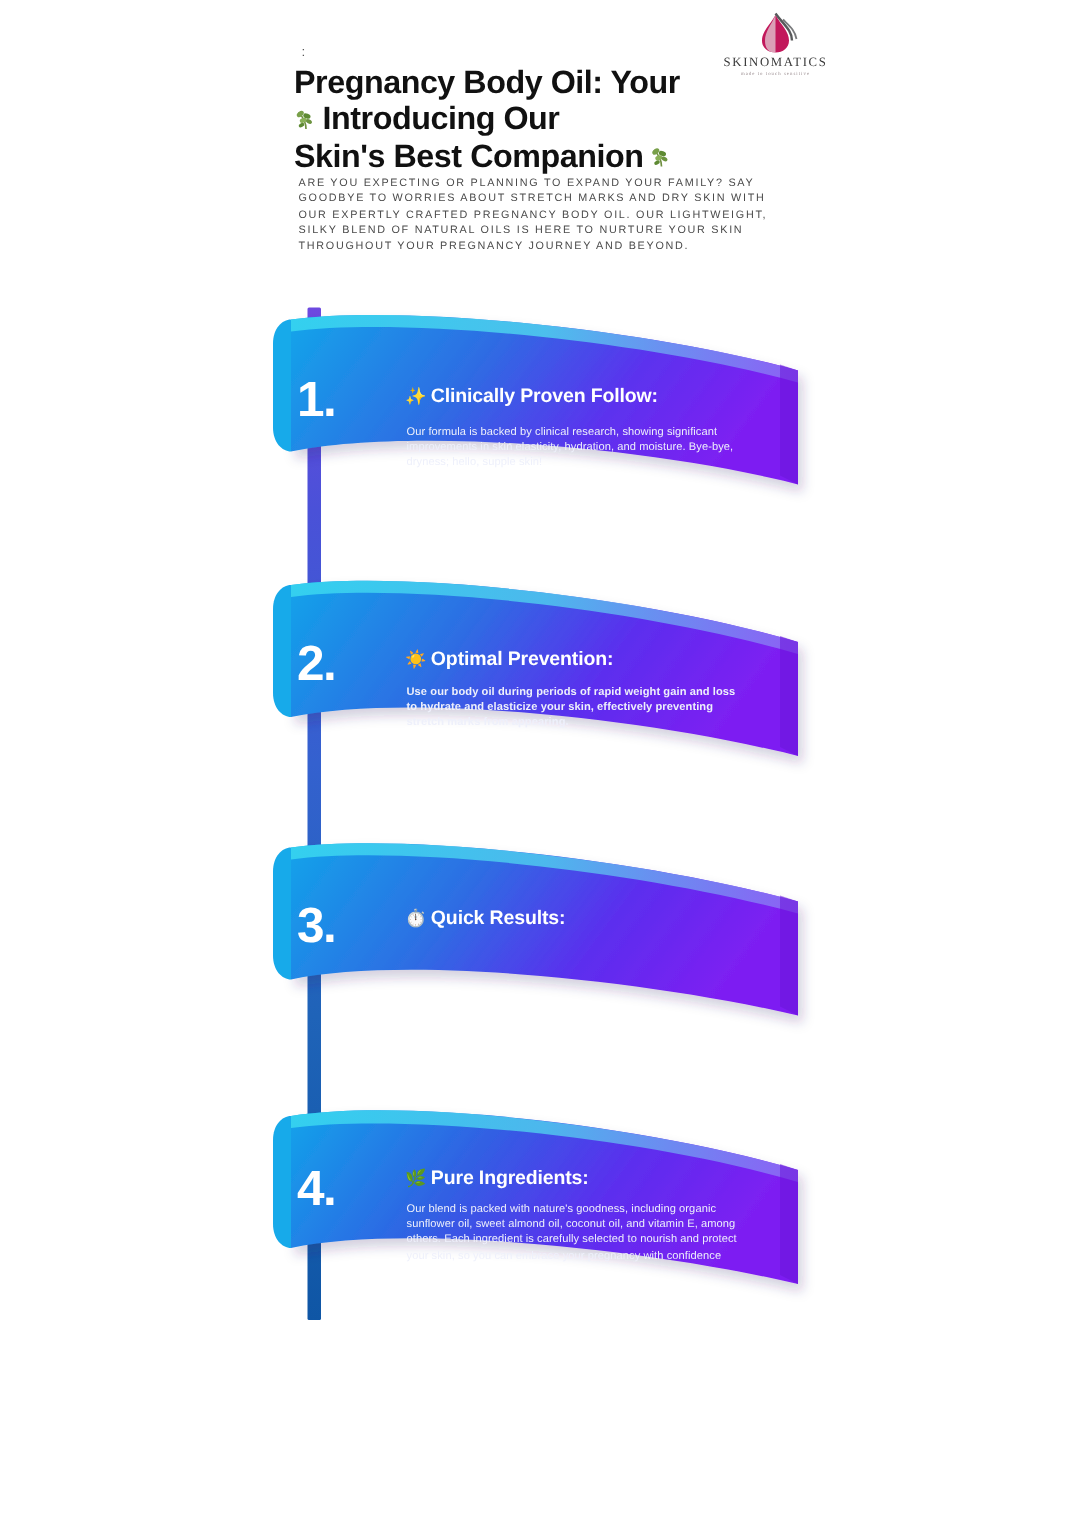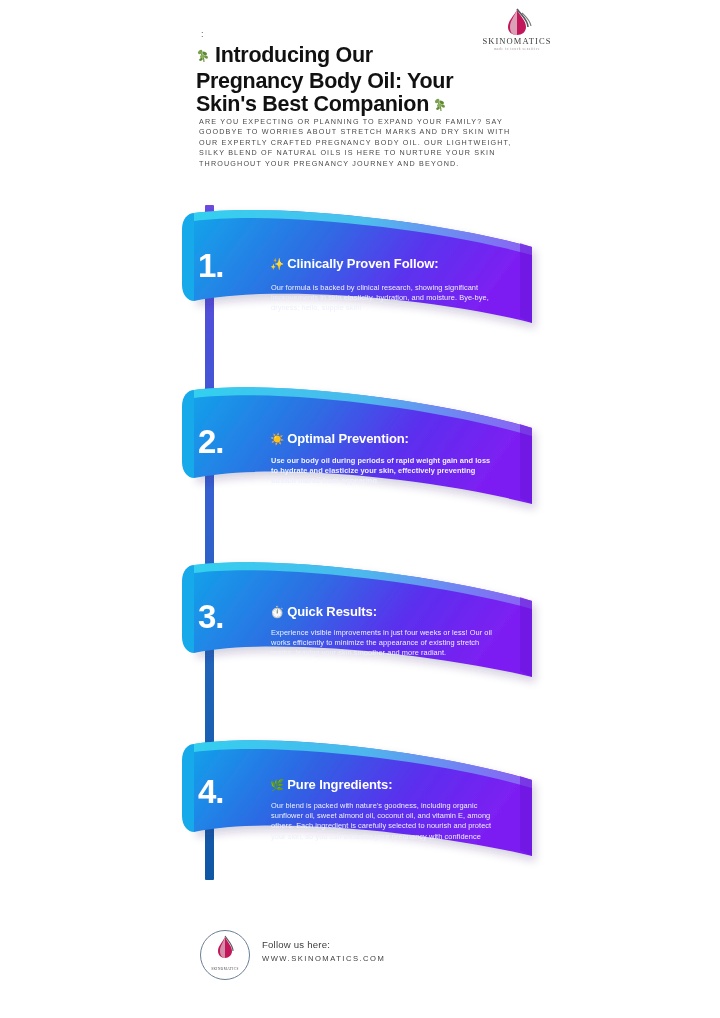--- a/index.html
+++ b/index.html
@@ -225,34 +225,34 @@
         <path d="M44 5 C48 9, 52 12, 53 18" stroke="#58595b" stroke-width="1.2" fill="none" opacity="0.8"></path>
       </svg>
     </div>
     <div class="logo-wordmark">SKINOMATICS</div>
     <div class="logo-tagline">made to touch sensitive</div>
   </div>
 
   <div class="tiny-colon">:</div>
 
   <div class="title-block">
+    <div class="title">
+      <span>Pregnancy Body Oil: Your</span>
+    </div>
     <div class="title">
       <span class="leaf-left">
         <svg width="16" height="16" viewBox="0 0 16 16">
           <path d="M8 14 C8 10, 6 6, 3 3" stroke="#6f8f3f" stroke-width="1.1" fill="none"></path>
           <ellipse cx="4.2" cy="4" rx="2.6" ry="1.7" fill="#79a04a" transform="rotate(-38 4.2 4)"></ellipse>
           <ellipse cx="8.6" cy="5.4" rx="2.5" ry="1.6" fill="#5e8a33" transform="rotate(22 8.6 5.4)"></ellipse>
           <ellipse cx="6.2" cy="8.2" rx="2.4" ry="1.6" fill="#8ab057" transform="rotate(-18 6.2 8.2)"></ellipse>
           <ellipse cx="10" cy="9" rx="2.1" ry="1.4" fill="#6d9440" transform="rotate(30 10 9)"></ellipse>
           <ellipse cx="5" cy="11.4" rx="2" ry="1.3" fill="#5e8a33" transform="rotate(-28 5 11.4)"></ellipse>
         </svg>
       </span><span>Introducing Our</span>
-    </div>
-    <div class="title">
-      <span>Pregnancy Body Oil: Your</span>
     </div>
     <div class="title">
       <span>Skin's Best Companion</span><span class="leaf-right">
         <svg width="16" height="16" viewBox="0 0 16 16">
           <path d="M8 14 C8 10, 6 6, 3 3" stroke="#6f8f3f" stroke-width="1.1" fill="none"></path>
           <ellipse cx="4.2" cy="4" rx="2.6" ry="1.7" fill="#79a04a" transform="rotate(-38 4.2 4)"></ellipse>
           <ellipse cx="8.6" cy="5.4" rx="2.5" ry="1.6" fill="#5e8a33" transform="rotate(22 8.6 5.4)"></ellipse>
           <ellipse cx="6.2" cy="8.2" rx="2.4" ry="1.6" fill="#8ab057" transform="rotate(-18 6.2 8.2)"></ellipse>
           <ellipse cx="10" cy="9" rx="2.1" ry="1.4" fill="#6d9440" transform="rotate(30 10 9)"></ellipse>
           <ellipse cx="5" cy="11.4" rx="2" ry="1.3" fill="#5e8a33" transform="rotate(-28 5 11.4)"></ellipse>
@@ -350,21 +350,20 @@
       <path d="M14 8 C90 -2, 250 16, 352 44 L352 120 C250 96, 90 80, 14 96 Z" fill="url(#g3)" filter="url(#sh3)"></path>
       <path d="M14 8 C90 -2, 250 16, 352 44 L352 52 C250 24, 90 6, 14 16 Z" fill="url(#gtop3)" opacity="0.85"></path>
       <path d="M14 8 L14 96 C8 96, 2 90, 2 80 L2 24 C2 14, 8 8, 14 8 Z" fill="#17aaea"></path>
       <path d="M340 40 L352 44 L352 120 L340 114 Z" fill="#6a16d8" opacity="0.55"></path>
     </svg>
     <div class="banner-content">
       <div class="bn-num" style="top:43px;">3.</div>
       <div class="bn-head" style="top:48px;">
         <span class="emo">⏱️</span><span>Quick Results:</span>
       </div>
-      <div class="bn-body" style="top:71px;">Experience visible improvements in just four weeks or less! Our oil works efficiently to minimize the appearance of existing stretch marks, leaving your skin smoother and more radiant.</div>
     </div>
   </div>
 
   <div class="banner" style="top:730px;">
     <svg class="banner-svg" viewBox="0 0 365 160" preserveAspectRatio="none">
       <defs>
         <linearGradient id="g4" x1="0" y1="0" x2="1" y2="0.25">
           <stop offset="0" stop-color="#12a3ea"></stop>
           <stop offset="0.4" stop-color="#3160e3"></stop>
           <stop offset="0.7" stop-color="#5b2fee"></stop>
@@ -386,28 +385,14 @@
     </svg>
     <div class="banner-content">
       <div class="bn-num" style="top:45px;">4.</div>
       <div class="bn-head" style="top:48px;text-align:center;">
         <span class="emo">🌿</span><span>Pure Ingredients:</span>
       </div>
       <div class="bn-body" style="top:71px;">Our blend is packed with nature's goodness, including organic sunflower oil, sweet almond oil, coconut oil, and vitamin E, among others. Each ingredient is carefully selected to nourish and protect your skin, so you can embrace your pregnancy with confidence</div>
     </div>
   </div>
 
-  <div class="footer">
-    <div class="footer-logo">
-      <svg width="46" height="33" viewBox="0 0 46 33">
-        <path d="M23 6 C26 12, 30 15, 30 20 C30 24, 27 27, 23 27 C19 27, 16 24, 16 20 C16 15, 20 12, 23 6 Z" fill="#c2185b"></path>
-        <path d="M23 6 C21 12, 18 15, 18 20 C18 24, 20 27, 23 27 Z" fill="#dddddd" opacity="0.6"></path>
-        <path d="M23 5 C27 11, 31 14, 31 20" stroke="#58595b" stroke-width="1.1" fill="none"></path>
-      </svg>
-      <div class="footer-logo-word">SKINOMATICS</div>
-    </div>
-    <div class="footer-text">
-      <div class="follow-label">Follow us here:</div>
-      <div class="follow-url">WWW.SKINOMATICS.COM</div>
-    </div>
-  </div>
 
 </div>
 
 </body></html>

